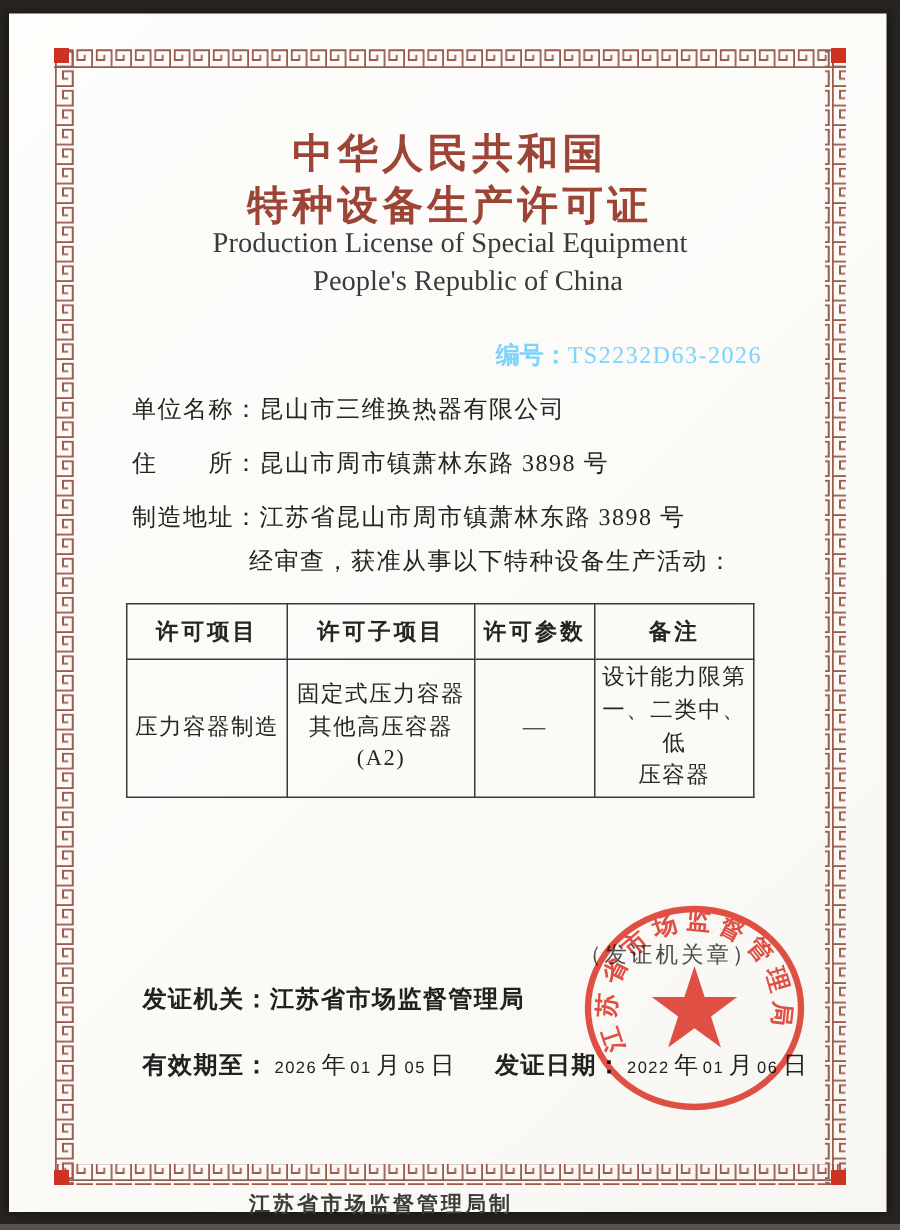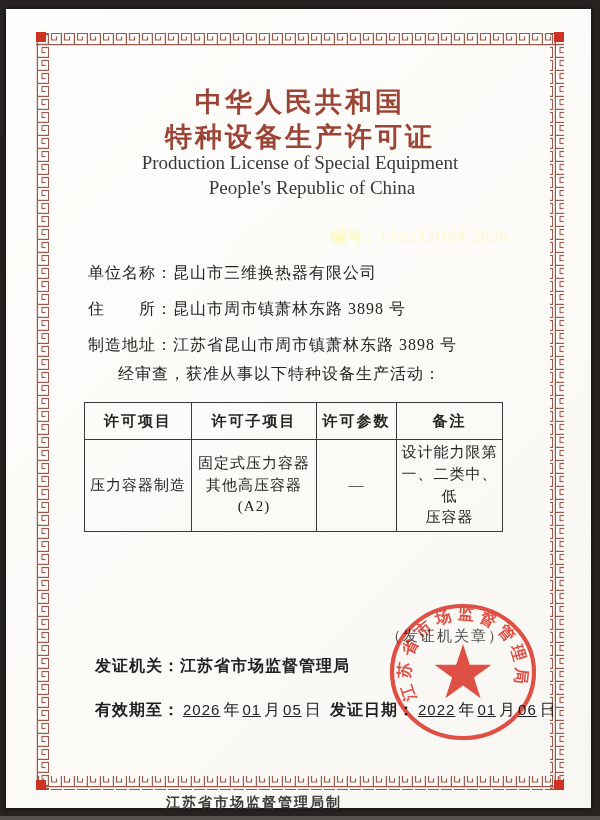--- a/index.html
+++ b/index.html
@@ -3,33 +3,33 @@
 <meta charset="utf-8">
 <style>
   html,body{margin:0;padding:0;}
   body{font-family:"Liberation Sans","DejaVu Sans",sans-serif;}
   .page{position:relative;width:600px;height:820px;background:#262320;overflow:hidden;}
   .page::after{content:"";position:absolute;left:0;bottom:0;width:100%;height:4px;background:#57534e;}
   .paper{position:absolute;left:6px;top:9px;width:585px;height:799px;background:linear-gradient(135deg,#fdfdfb 0%,#fbfaf7 60%,#f7f6f2 100%);box-shadow:0 0 6px rgba(0,0,0,.6);}
   .abs{position:absolute;}
   .title-cn{width:600px;text-align:center;color:#9c4536;font-weight:bold;font-size:27px;letter-spacing:3px;font-family:"DejaVu Sans",sans-serif;}
   .title-en{width:600px;text-align:center;color:#3a3a3a;font-size:19px;font-family:"Liberation Serif","DejaVu Serif",serif;}
-  .serial{font-family:"Liberation Serif","DejaVu Serif",serif;font-size:16px;color:#fef9c3;}
+  .serial{font-family:"Liberation Serif","DejaVu Serif",serif;font-size:16px;color:#7dd3fc;}
   .serial .lbl{font-weight:600;}
   .serial .val{letter-spacing:1px;}
   .field{font-family:"Liberation Serif","DejaVu Serif",serif;font-size:16px;color:#262522;letter-spacing:1px;}
-  .statement{font-family:"Liberation Serif","DejaVu Serif",serif;font-size:16px;color:#262522;letter-spacing:1px;}
+  .statement{font-family:"Liberation Serif","DejaVu Serif",serif;font-size:16px;color:#262522;letter-spacing:1px;margin-left:48px;}
   .lic-table{border-collapse:collapse;table-layout:fixed;width:418px;font-family:"Liberation Serif","DejaVu Serif",serif;color:#262522;}
   .lic-table th,.lic-table td{border:1.5px solid #3a3a38;text-align:center;vertical-align:middle;padding:2px;}
   .lic-table th{font-size:15px;font-weight:600;height:32px;letter-spacing:2px;}
   .lic-table td{font-size:15px;height:60px;line-height:1.45;white-space:pre-line;letter-spacing:1px;}
   .bottom-line{font-size:16px;color:#222120;}
   .bottom-line .lbl{font-weight:600;letter-spacing:1px;font-family:"DejaVu Sans",sans-serif;}
   .bottom-line .val{font-weight:600;letter-spacing:1px;font-family:"DejaVu Sans",sans-serif;}
-  .bottom-line .num{font-family:"Liberation Sans",sans-serif;font-size:15px;letter-spacing:1px;padding:0 3px;text-decoration:underline;}
+  .bottom-line .num{font-family:"Liberation Sans",sans-serif;font-size:11px;letter-spacing:1px;padding:0 3px;}
   .bottom-line .unit{font-family:"DejaVu Sans",sans-serif;font-size:16px;}
   .seal-note{font-family:"Liberation Serif","DejaVu Serif",serif;font-size:15px;color:#4f4e4c;letter-spacing:2px;}
   .seal-svg{mix-blend-mode:multiply;}
   .footer{width:508px;text-align:center;font-size:14px;font-weight:600;color:#3d3c3a;letter-spacing:2px;font-family:"DejaVu Sans",sans-serif;}
 </style>
 </head>
 <body>
 
 <div class="page">
   <div class="paper"></div>

